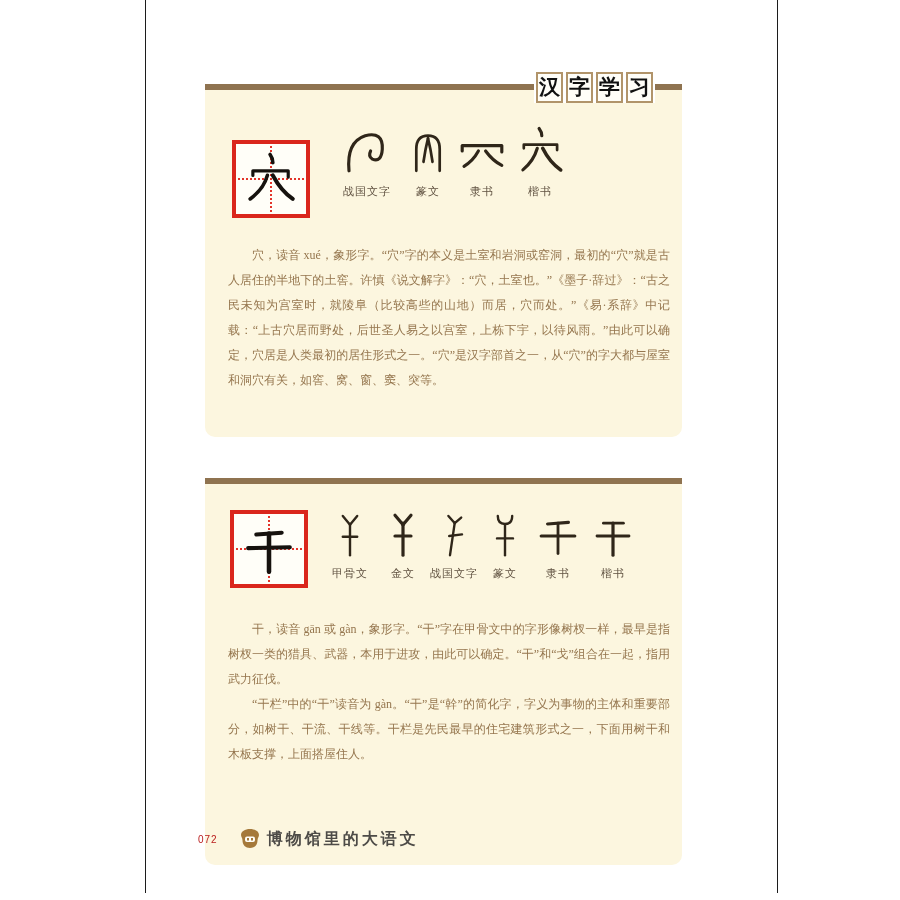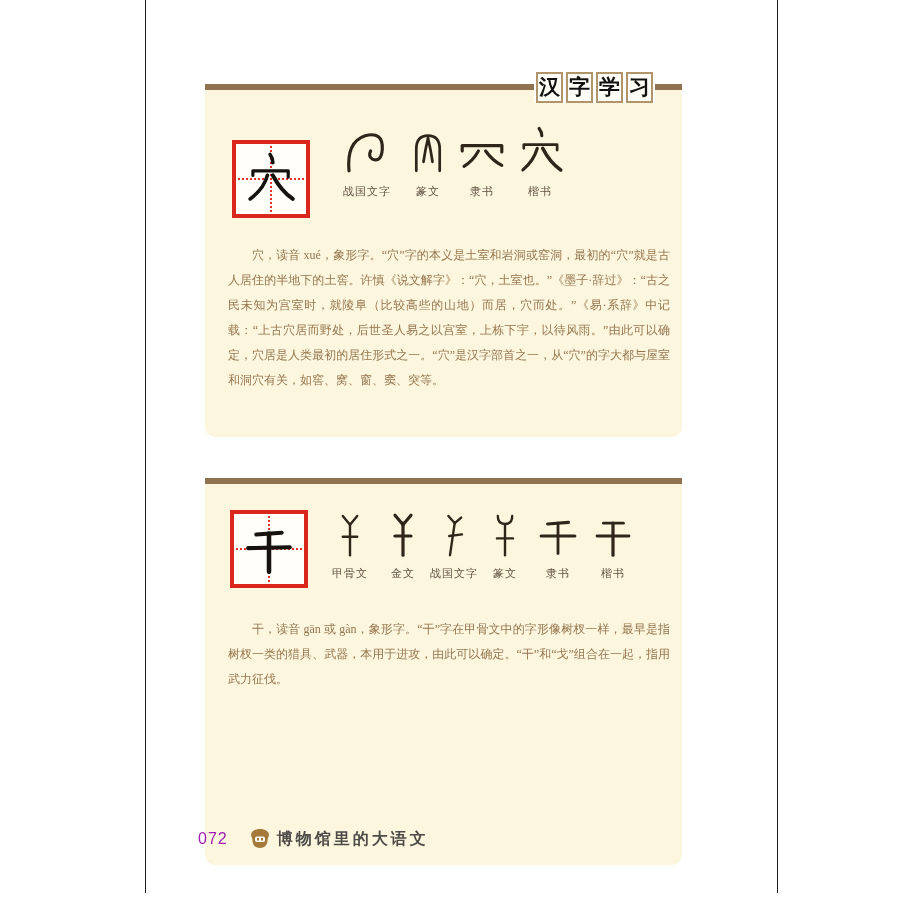--- a/index.html
+++ b/index.html
@@ -42,21 +42,21 @@
   .glyph-label{margin-top:2px;font-size:11px;color:#5f5140;letter-spacing:1px;
                font-family:"Liberation Sans","DejaVu Sans",sans-serif;}
 
   
   .body-text{position:absolute;left:23px;width:442px;font-size:12px;line-height:25px;
              color:#95764e;text-align:justify;}
   .body-text p{margin:0;text-indent:2em;}
 
   
   .footer{position:absolute;left:198px;top:828px;display:flex;align-items:center;}
-  .page-num{font-size:16px;color:#a21caf;letter-spacing:1px;
+  .page-num{font-size:10px;color:#b91c1c;letter-spacing:1px;
             font-family:"Liberation Sans","DejaVu Sans",sans-serif;}
   .logo{margin-left:20px;}
   .book-title{margin-left:5px;font-size:16px;font-weight:bold;color:#4d4b47;
               letter-spacing:3px;}
   .stroke{fill:none;stroke:#2f2619;stroke-linecap:round;stroke-linejoin:round;}
   .bigstroke{fill:none;stroke:#16120e;stroke-linecap:round;stroke-linejoin:round;}
 </style>
 </head>
 <body>
 
@@ -184,20 +184,21 @@
       <svg width="48" height="48" viewBox="0 0 60 60">
         <path class="stroke" stroke-width="3.5" d="M18,14 L43,14"></path>
         <path class="stroke" stroke-width="3.5" d="M10,30 L50,30"></path>
         <path class="stroke" stroke-width="4" d="M30,14 L30,54"></path>
       </svg>
       <div class="glyph-label">楷书</div>
     </div>
 
     <div class="body-text" style="top:133px;">
       <p>干，读音 gān 或 gàn，象形字。“干”字在甲骨文中的字形像树杈一样，最早是指树杈一类的猎具、武器，本用于进攻，由此可以确定。“干”和“戈”组合在一起，指用武力征伐。</p>
+      <p>“干栏”中的“干”读音为 gàn。“干”是“幹”的简化字，字义为事物的主体和重要部分，如树干、干流、干线等。干栏是先民最早的住宅建筑形式之一，下面用树干和木板支撑，上面搭屋住人。</p>
     </div>
   </div>
 
   <div class="footer">
     <span class="page-num">072</span>
     <svg class="logo" width="24" height="22" viewBox="0 0 24 22">
       <path d="M12,1 C17,1 21,3.5 21,7 C21,9 19.5,10 19.5,12.5 C19.5,17 16.5,20 12,20 C7.5,20 4.5,17 4.5,12.5 C4.5,10 3,9 3,7 C3,3.5 7,1 12,1 Z" fill="#a5793a"></path>
       <rect x="7" y="8.5" width="10" height="5.5" rx="2" fill="#fffef8"></rect>
       <rect x="9" y="10" width="2" height="2.5" fill="#a5793a"></rect>
       <rect x="13" y="10" width="2" height="2.5" fill="#a5793a"></rect>

